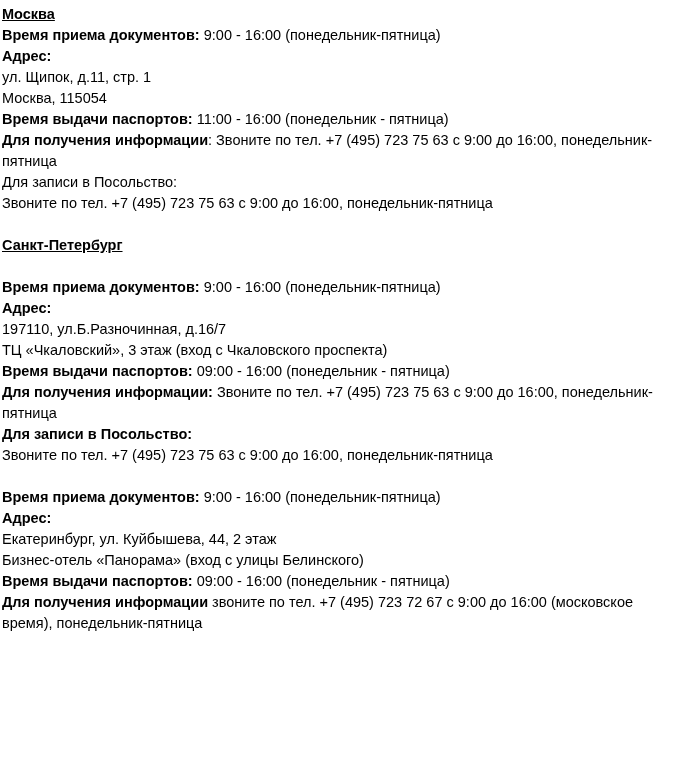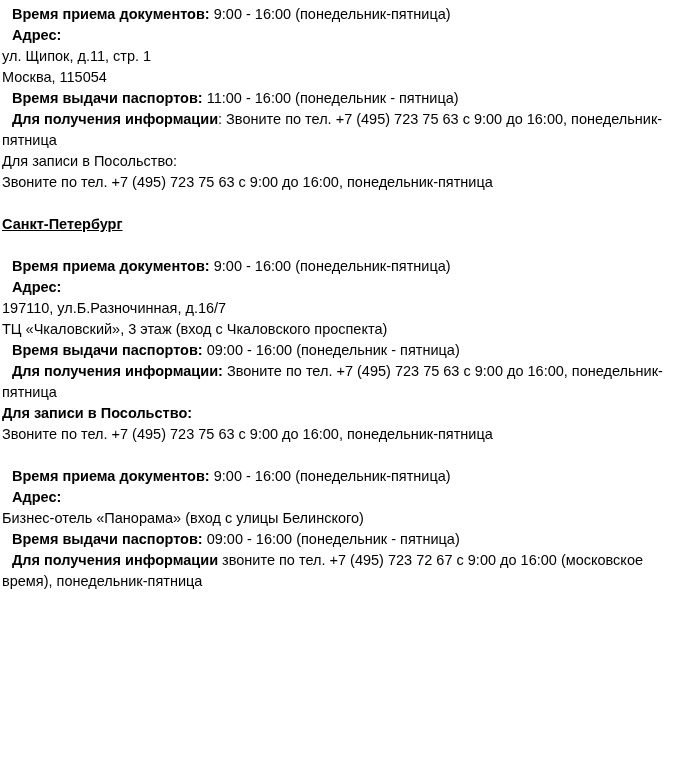--- a/index.html
+++ b/index.html
@@ -29,21 +29,20 @@
     text-decoration: underline;
     display: block;
     white-space: nowrap;
   }
   .line {
     display: block;
     max-width: 668px;
   }
   .lbl {
     font-weight: bold;
-    margin-left: 10px;
   }
   .val {
     font-weight: normal;
   }
   .line-plain {
     font-weight: normal;
     display: block;
     max-width: 668px;
   }
   .line-bold {
@@ -54,20 +53,21 @@
   .spacer {
     display: block;
     height: 21px;
   }
 </style>
 </head>
 <body>
 
 <div class="page">
     <div class="section">
+      <span class="city-heading">Москва</span>
       <span class="line"><span class="lbl">Время приема документов:</span><span class="val"> 9:00 - 16:00 (понедельник-пятница)</span></span>
       <span class="line"><span class="lbl">Адрес:</span><span class="val"></span></span>
       <span class="line-plain">ул. Щипок, д.11, стр. 1</span>
       <span class="line-plain">Москва, 115054</span>
       <span class="line"><span class="lbl">Время выдачи паспортов:</span><span class="val"> 11:00 - 16:00 (понедельник - пятница)</span></span>
       <span class="line"><span class="lbl">Для получения информации</span><span class="val">: Звоните по тел. +7 (495) 723 75 63 с 9:00 до 16:00, понедельник-пятница</span></span>
       <span class="line-plain">Для записи в Посольство:</span>
       <span class="line-plain">Звоните по тел. +7 (495) 723 75 63 с 9:00 до 16:00, понедельник-пятница</span>
     </div>
     <span class="spacer"></span>
@@ -80,17 +80,18 @@
       <span class="line-plain">ТЦ «Чкаловский», 3 этаж (вход с Чкаловского проспекта)</span>
       <span class="line"><span class="lbl">Время выдачи паспортов:</span><span class="val"> 09:00 - 16:00 (понедельник - пятница)</span></span>
       <span class="line"><span class="lbl">Для получения информации:</span><span class="val"> Звоните по тел. +7 (495) 723 75 63 с 9:00 до 16:00, понедельник-пятница</span></span>
       <span class="line-bold">Для записи в Посольство:</span>
       <span class="line-plain">Звоните по тел. +7 (495) 723 75 63 с 9:00 до 16:00, понедельник-пятница</span>
     </div>
     <span class="spacer"></span>
     <div class="section">
       <span class="line"><span class="lbl">Время приема документов:</span><span class="val"> 9:00 - 16:00 (понедельник-пятница)</span></span>
       <span class="line"><span class="lbl">Адрес:</span><span class="val"></span></span>
+      <span class="line-plain">Екатеринбург, ул. Куйбышева, 44, 2 этаж</span>
       <span class="line-plain">Бизнес-отель «Панорама» (вход с улицы Белинского)</span>
       <span class="line"><span class="lbl">Время выдачи паспортов:</span><span class="val"> 09:00 - 16:00 (понедельник - пятница)</span></span>
       <span class="line"><span class="lbl">Для получения информации</span><span class="val"> звоните по тел. +7 (495) 723 72 67 с 9:00 до 16:00 (московское время), понедельник-пятница</span></span>
     </div>
   </div>
 
 </body></html>

